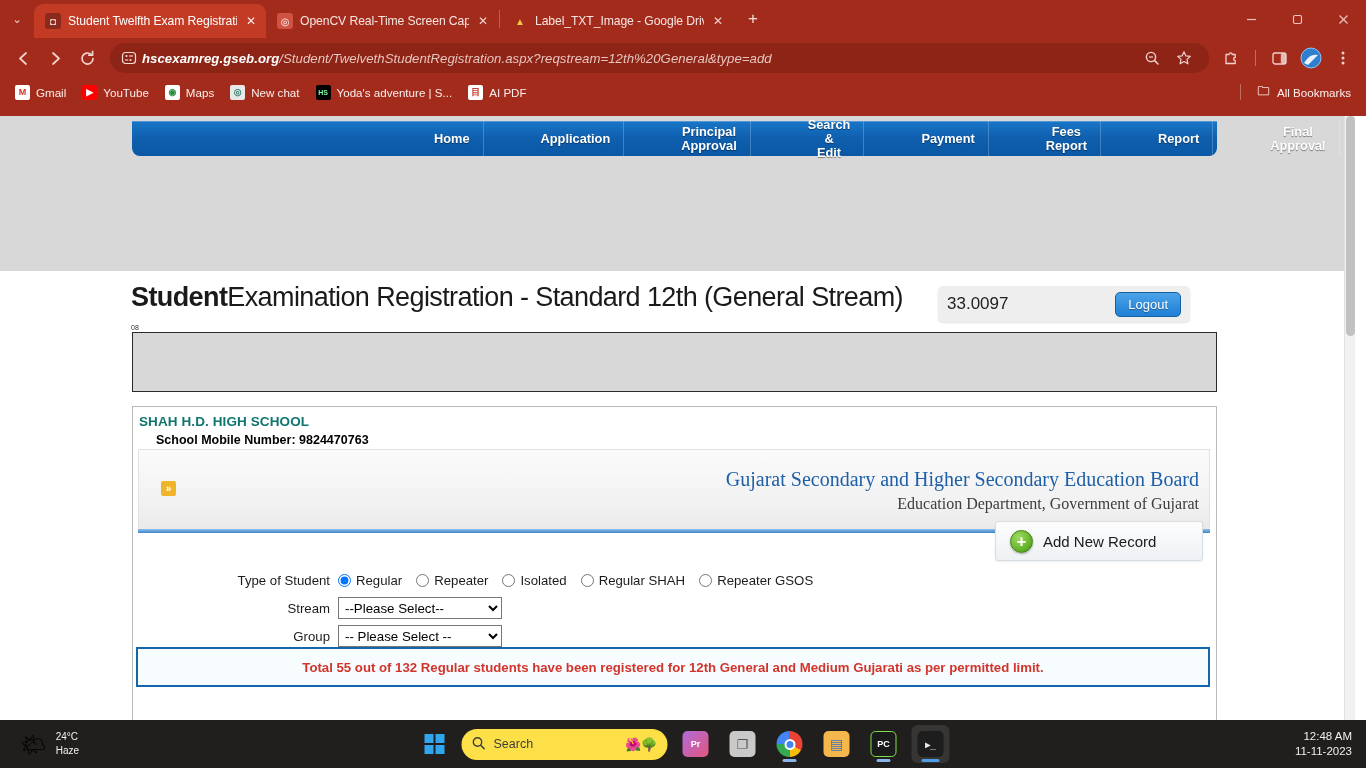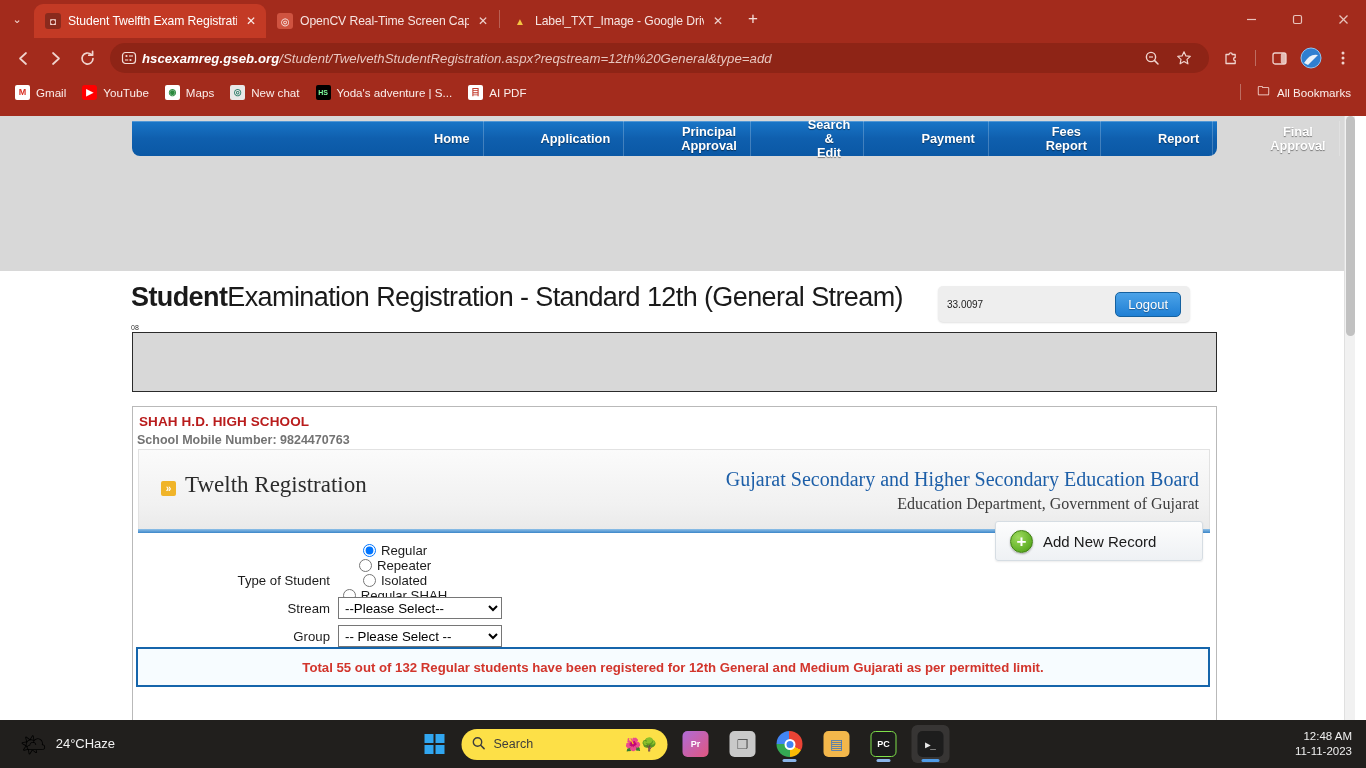--- a/index.html
+++ b/index.html
@@ -143,21 +143,21 @@
   }
   .page-title b { font-weight:700; }
   .page-title span.light { font-weight:400; }
 
   .session-box {
     position:absolute; left:938px; top:170px; width:252px; height:36px;
     background:#eeeeee; border-radius:5px;
     display:flex; align-items:center; padding:0 9px;
     box-shadow:0 1px 2px rgba(0,0,0,.12);
   }
-  .session-code { font-size:10px; color:#222; }
+  .session-code { font-size:17px; color:#222; }
   .logout-btn {
     margin-left:auto; background:linear-gradient(180deg,#4ca3e8,#1f7fd4);
     border:1px solid #15619f; border-radius:5px;
     color:#fff; font-size:13px; padding:4px 12px; cursor:pointer;
     text-shadow:0 1px 1px rgba(0,0,0,.35);
   }
 
   .tiny-08 {
     position:absolute; left:131px; top:208px;
     font-size:7px; color:#333;
@@ -166,26 +166,26 @@
     position:absolute; left:132px; top:216px; width:1085px; height:60px;
     background:#d8d8d8; border:1px solid #2a2a2a;
   }
 
   .card {
     position:absolute; left:132px; top:290px; width:1085px; height:436px;
     background:#ffffff; border:1px solid #b9b9b9;
   }
   .school-name {
     position:absolute; left:6px; top:7px;
-    font-size:13.5px; font-weight:700; color:#b91c1c;
+    font-size:13.5px; font-weight:700; color:#0f766e;
     letter-spacing:.1px;
   }
   .school-mobile {
-    position:absolute; left:4px; top:26px;
-    font-size:12.5px; font-weight:700; color:#737373;
+    position:absolute; left:23px; top:26px;
+    font-size:12.5px; font-weight:700; color:#000000;
   }
 
   .inner-panel {
     position:absolute; left:5px; top:42px; width:1072px; height:80px;
     background:linear-gradient(180deg,#fbfbfb 0%, #f1f1f1 70%, #eaeaea 100%);
     border:1px solid #e2e2e2; border-bottom:none;
   }
   .panel-arrow {
     position:absolute; left:22px; top:31px; width:15px; height:15px;
     background:#f0b429; border-radius:2px;
@@ -229,21 +229,21 @@
     box-shadow:0 1px 2px rgba(0,0,0,.3);
   }
   .add-new-label { font-size:15px; color:#1a1a1a; }
 
   .form-rows { position:absolute; left:0; top:160px; width:100%; }
   .form-row { display:flex; align-items:center; height:26px; margin-bottom:2px; }
   .form-label {
     width:205px; flex:0 0 205px; text-align:right; padding-right:8px;
     font-size:13.2px; color:#1c1c1c;
   }
-  .radio-group { display:flex; align-items:center; gap:0;flex-direction:column; }
+  .radio-group { display:flex; align-items:center; gap:0; }
   .radio-item { display:flex; align-items:center; gap:5px; margin-right:14px; cursor:pointer; }
   .radio-item input { margin:0; width:13px; height:13px; cursor:pointer; }
   .radio-item label { font-size:13.2px; color:#1c1c1c; cursor:pointer; }
   .sel {
     width:164px; height:22px; font-size:13.3px;
     font-family:"Liberation Sans", sans-serif;
     border:1px solid #767676; background:#ffffff; color:#000;
     padding:1px 2px; cursor:pointer;
   }
 
@@ -268,21 +268,21 @@
   
   .taskbar {
     position:absolute; left:0; top:720px; width:1366px; height:48px;
     background:#211f1d;
     display:flex; align-items:center;
   }
   .weather {
     display:flex; align-items:center; gap:9px; padding-left:20px; cursor:pointer;
   }
   .weather-glyph { font-size:21px; line-height:1; }
-  .weather-text { display:flex; flex-direction:row; color:#f1f1f1; font-size:13px; line-height:14px; }
+  .weather-text { display:flex; flex-direction:column; color:#f1f1f1; font-size:10px; line-height:14px; }
   .tb-center {
     position:absolute; left:50%; transform:translateX(-50%);
     display:flex; align-items:center; gap:9px;
   }
   .start-btn {
     width:36px; height:36px; display:flex; align-items:center; justify-content:center; cursor:pointer;
   }
   .win-logo { display:grid; grid-template-columns:9px 9px; grid-template-rows:9px 9px; gap:2.5px; }
   .win-logo i { background:#31a6f0; display:block; }
   .tb-search {
@@ -500,21 +500,20 @@
 
     <div class="tiny-08">08</div>
     <div class="empty-panel"></div>
 
     <div class="card">
       <div class="school-name">SHAH H.D. HIGH SCHOOL</div>
       <div class="school-mobile">School Mobile Number: 9824470763</div>
 
       <div class="inner-panel">
         <div class="panel-arrow">»</div>
-        <div class="panel-heading">Twelth Registration</div>
         <div class="board-title">Gujarat Secondary and Higher Secondary Education Board</div>
         <div class="board-sub">Education Department, Government of Gujarat</div>
       </div>
       <div class="blue-rule"></div>
 
       <div class="add-new-record">
         <span class="plus-circle">+</span>
         <span class="add-new-label">Add New Record</span>
       </div>
 

